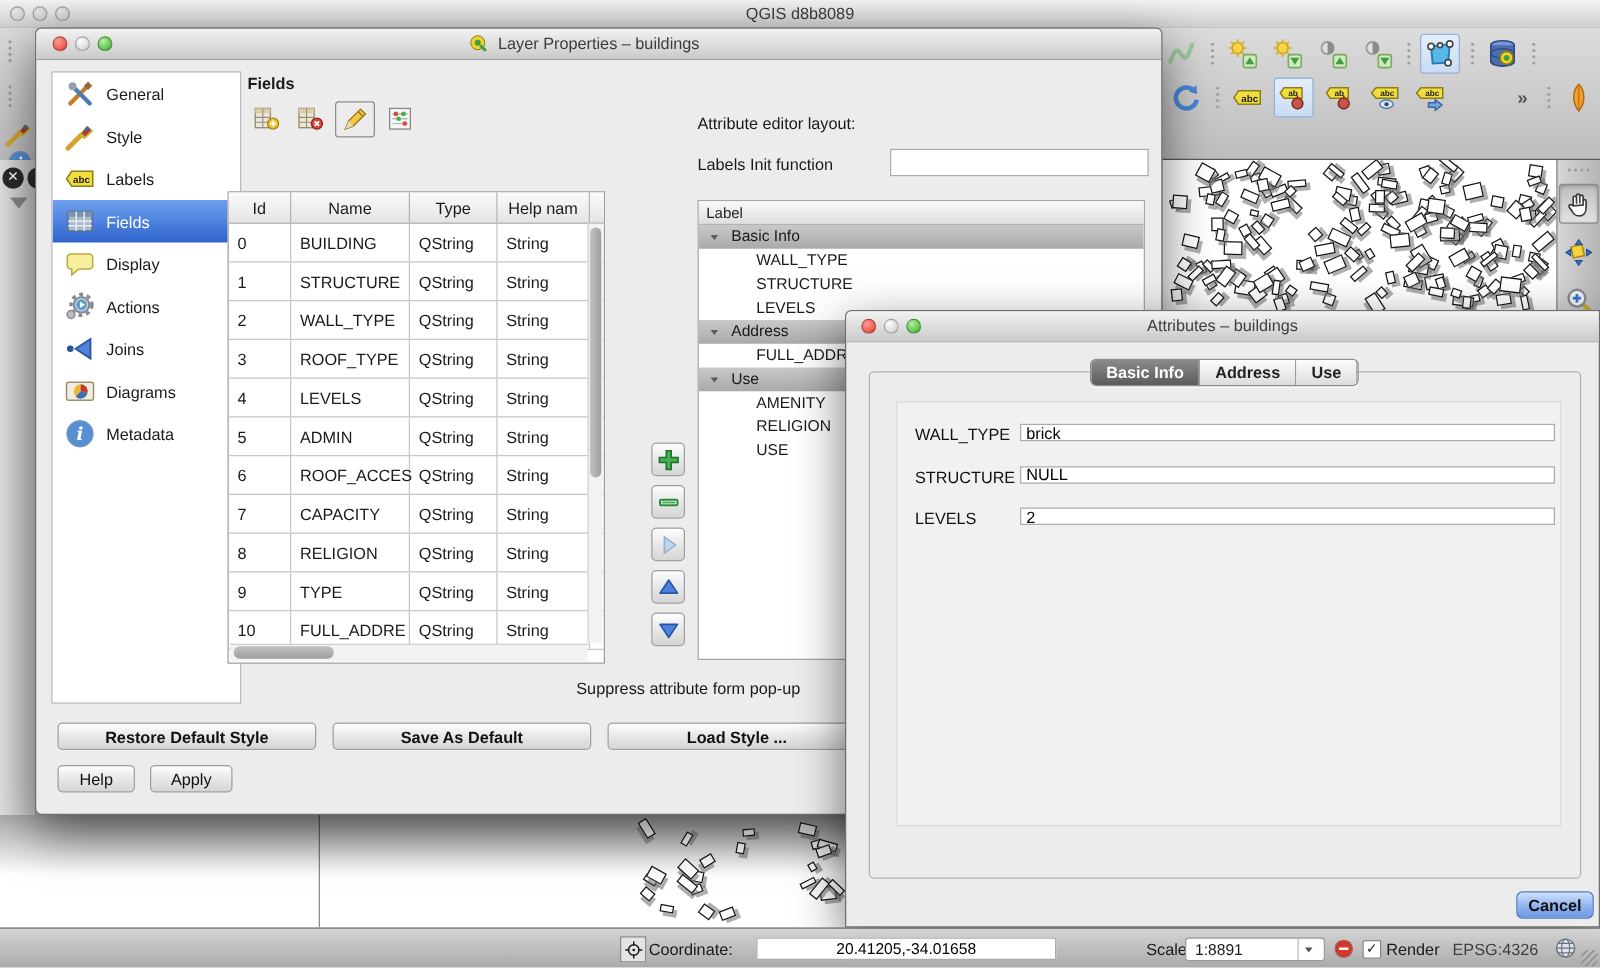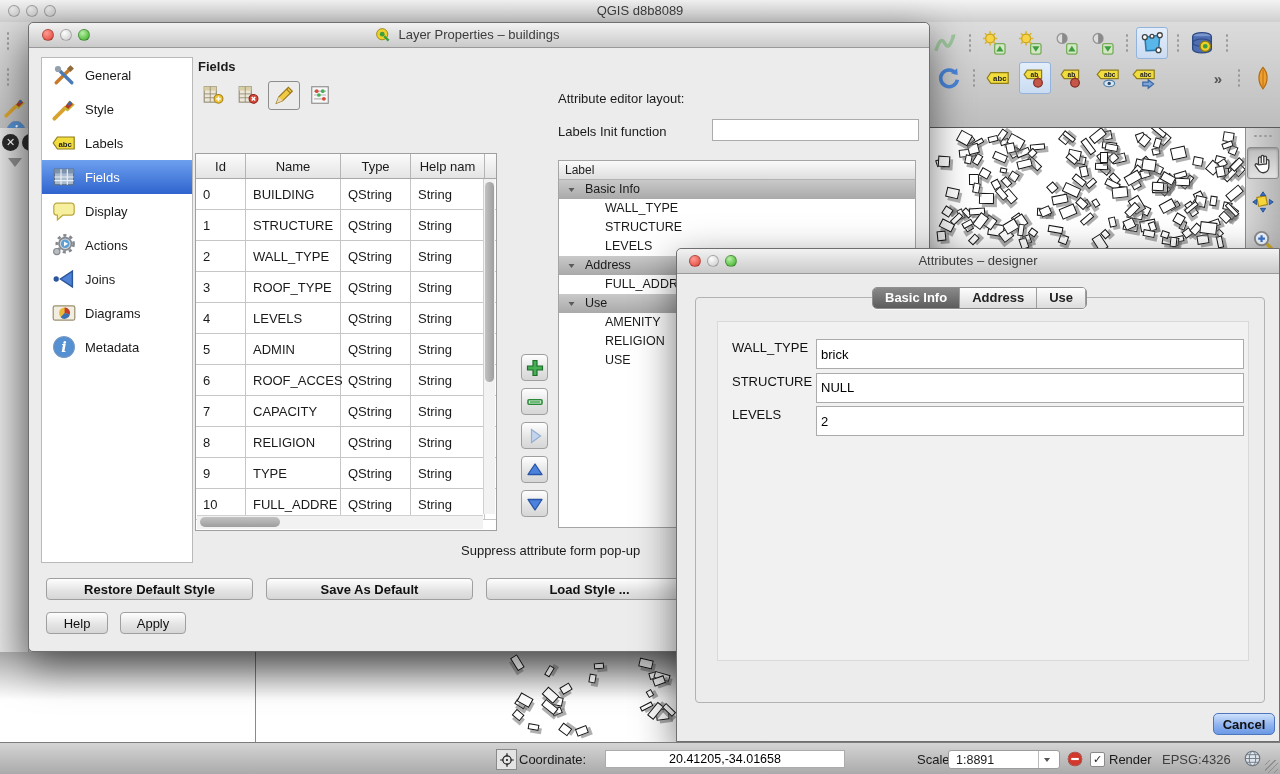--- a/index.html
+++ b/index.html
@@ -67,21 +67,21 @@
   .tree-row .tri{width:10px;margin:0 8px 0 8px;display:inline-flex;}
   .tree-row .clb{padding-left:46px;}
   
   .seg{height:20px;line-height:20px;padding:0 12px;font-size:13px;font-weight:bold;color:#222;
        background:linear-gradient(#fdfdfd,#dcdcdc);border-right:1px solid #9c9c9c;}
   .seg.segact{background:linear-gradient(#8a8a8a,#5c5c5c);color:#fff;}
   .segwrap{display:flex;border:1px solid #8f8f8f;border-radius:5px;overflow:hidden;box-shadow:0 1px 1px rgba(255,255,255,.7);}
   .gbox{border:1px solid #b2b2b2;border-radius:4px;}
   .af-panel{background:#f1f1f1;border:1px solid #d9d9d9;}
   .af-lb{position:absolute;left:14px;font-size:13px;color:#111;}
-  .af-in{position:absolute;left:98px;width:428px;height:30px;}
+  .af-in{position:absolute;left:98px;width:428px;height:14px;}
   
   .map{background:#fff;overflow:hidden;}
   .building{position:absolute;background:#fff;border:1px solid #161616;box-shadow:3px 3px 0 rgba(110,110,110,.55);}
   .statusbar{background:linear-gradient(#d4d4d4,#a9a9a9);border-top:1px solid #7c7c7c;}
   .cbx{width:13px;height:13px;background:#fdfdfd;border:1px solid #8a8a8a;border-radius:2px;
        font-size:11px;line-height:12px;text-align:center;color:#222;}
   .cbx.checked::after{content:"✓";}
   .grip{position:absolute;right:2px;bottom:2px;width:13px;height:13px;
         background:repeating-linear-gradient(135deg,transparent 0 3px,#8f8f8f 3px 4px);}
   svg{display:block;}
@@ -647,21 +647,21 @@
               <path d="M4.5 6.5 H15.5 M4.5 10 H15.5 M4.5 13.5 H15.5" stroke="#b5b5b5"></path>
               <circle cx="7" cy="6.5" r="1.7" fill="#d84b3a"></circle>
               <circle cx="12.5" cy="6.5" r="1.7" fill="#45b054"></circle>
               <circle cx="9" cy="10" r="1.7" fill="#45b054"></circle>
               <circle cx="13.5" cy="13.5" r="1.7" fill="#d84b3a"></circle>
             </svg>
           </span>
         </div>
       </div>
 
-    <div class="abs ftable" style="left:166px;top:130px;width:302px;height:378px;">
+    <div class="abs ftable" style="left:153px;top:130px;width:302px;height:378px;">
       <div class="thead">
           <div class="th c0">Id</div>
           <div class="th c1">Name</div>
           <div class="th c2">Type</div>
           <div class="th c3">Help nam</div>
         </div>
       <div>
           <div class="trow">
             <div class="td c0">0</div>
             <div class="td c1">BUILDING</div>
@@ -838,21 +838,21 @@
     <div class="abs btn" style="left:457px;top:555px;width:207px;height:22px;font-weight:bold;">Load Style ...</div>
     <div class="abs btn" style="left:17px;top:589px;width:62px;height:22px;">Help</div>
     <div class="abs btn" style="left:91px;top:589px;width:66px;height:22px;">Apply</div>
   </div>
 
   <div class="abs dialog" style="left:676px;top:248px;width:604px;height:494px;border-radius:5px 0 0 0;">
     <div class="dlg-titlebar" style="border-radius:5px 0 0 0;">
       <div class="abs light l-red" style="left:12px;top:6px;"></div>
       <div class="abs light l-gray" style="left:30px;top:6px;"></div>
       <div class="abs light l-green" style="left:48px;top:6px;"></div>
-      <div class="dlg-title">Attributes – designer</div>
+      <div class="dlg-title">Attributes – buildings</div>
     </div>
 
     <div class="abs gbox" style="left:18px;top:48px;width:568px;height:404px;"></div>
     <div class="abs segwrap" style="left:195px;top:38px;">
         <div class="seg segact">Basic Info</div>
         <div class="seg">Address</div>
         <div class="seg">Use</div>
       </div>
 
     <div class="abs af-panel" style="left:40px;top:72px;width:530px;height:338px;" id="attr-fields">

